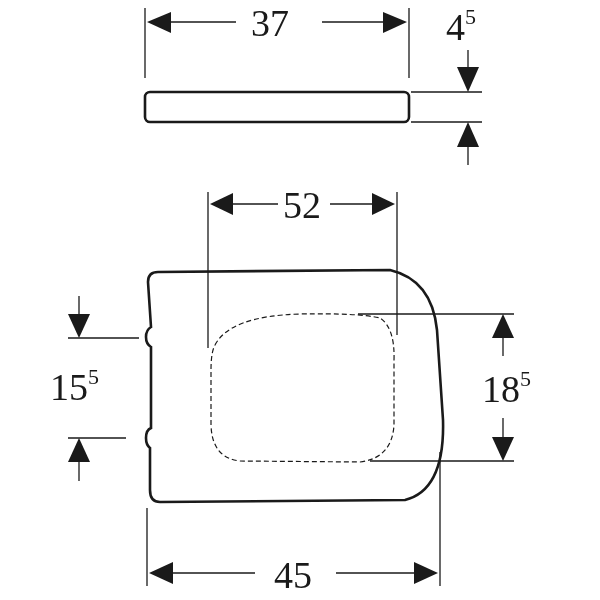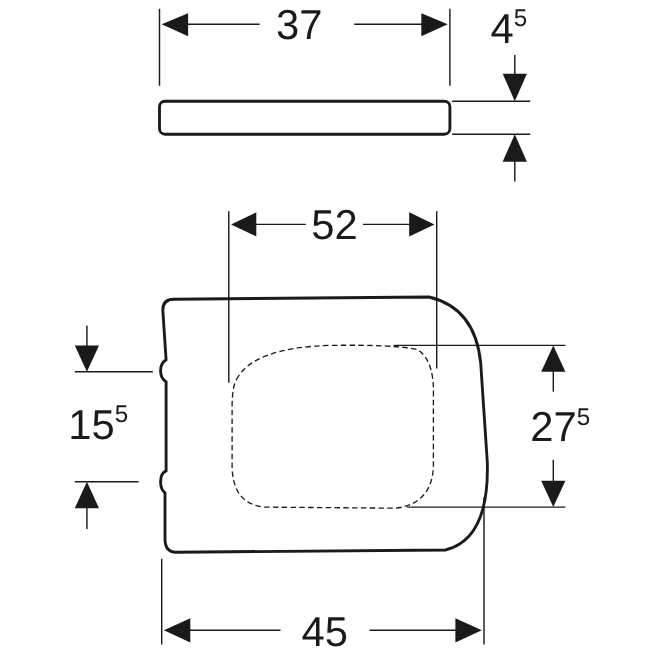--- a/index.html
+++ b/index.html
@@ -1,18 +1,18 @@
 <!DOCTYPE html>
 <html><head>
 <meta charset="utf-8">
 <style>
   html, body { margin: 0; padding: 0; background: #ffffff; }
   body { width: 600px; height: 600px; overflow: hidden; position: relative; font-family: "Liberation Sans", sans-serif; }
   svg { position: absolute; left: 0; top: 0; }
-  .lbl { position: absolute; color: #1a1a1a; font-family: Liberation Sans, sans-serif; font-size: 38px; line-height: 1; white-space: nowrap; background: #fff; }
+  .lbl { position: absolute; color: #1a1a1a; font-family: Liberation Serif, serif; font-size: 38px; line-height: 1; white-space: nowrap; background: #fff; }
   .lbl sup { font-size: 22px; vertical-align: top; position: relative; top: -2px; }
 </style>
 </head>
 <body>
 
 <svg width="600" height="600" viewBox="0 0 600 600">
   <defs>
     <marker id="ah" viewBox="0 0 10 10" refX="10" refY="5" markerWidth="8" markerHeight="8" orient="auto-start-reverse" markerUnits="userSpaceOnUse">
     </marker>
   </defs>
@@ -77,21 +77,21 @@
 
 <div class="lbl" style="left:251px; top:4px;">
   <span>37</span><sup></sup>
 </div>
 <div class="lbl" style="left:446px; top:8px;">
   <span>4</span><sup>5</sup>
 </div>
 <div class="lbl" style="left:283px; top:186px;">
   <span>52</span><sup></sup>
 </div>
-<div class="lbl" style="left:62px; top:368px;">
+<div class="lbl" style="left:50px; top:368px;">
   <span>15</span><sup>5</sup>
 </div>
 <div class="lbl" style="left:482px; top:370px;">
-  <span>27</span><sup>5</sup>
+  <span>18</span><sup>5</sup>
 </div>
 <div class="lbl" style="left:274px; top:556px;">
   <span>45</span><sup></sup>
 </div>
 
 </body></html>

